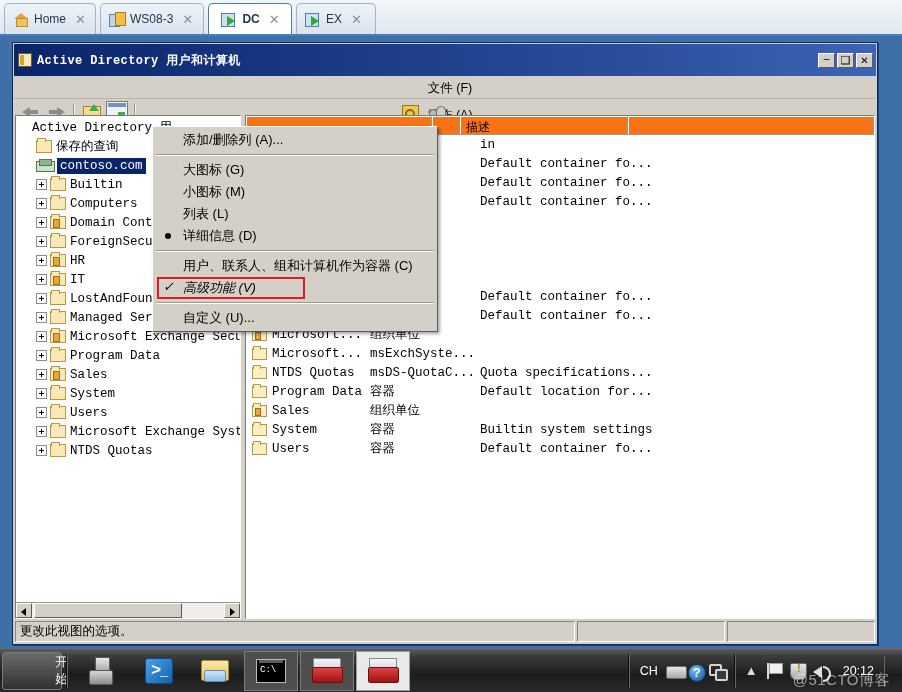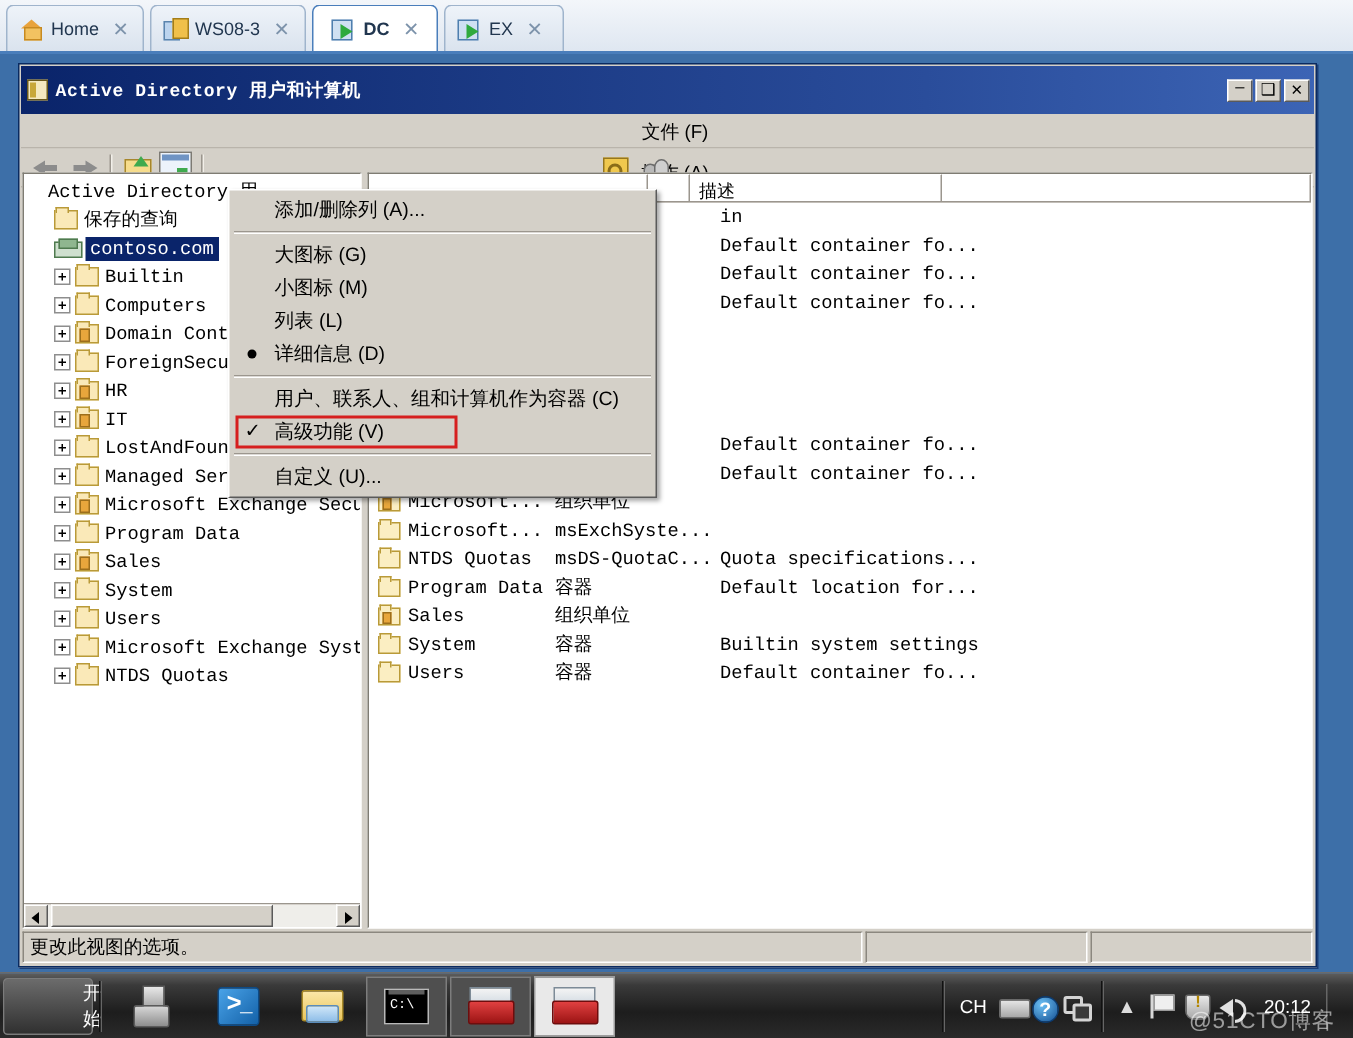--- a/index.html
+++ b/index.html
@@ -251,21 +251,21 @@
     position:absolute; left:2px; top:0; width:148px; height:15px; background:#d4d0c8;
     border: 1px solid; border-color: #ffffff #5a5a5a #5a5a5a #ffffff; cursor: pointer;
   }
 
   
   .lv-header {
     height: 19px; display: flex; background: #d4d0c8;
     border-bottom: 1px solid #9b968e;
   }
   .lvh-cell {
-    background: #ffffff; font-size: 12px; color: #000;
+    background: #f97316; font-size: 12px; color: #000;
     border-right: 1px solid #9b968e;
     border-top: 1px solid #ffffff; border-left: 1px solid #ffffff;
     padding: 2px 5px; white-space: nowrap; overflow: hidden; cursor: pointer;
     font-family: Liberation Serif, serif;
   }
   .lv-body { position: relative; font-family: "Liberation Mono", monospace; font-size: 12.5px; }
   .lvrow { height: 19px; display: flex; align-items: center; white-space: nowrap; }
   .lvc-name { width: 118px; display: flex; align-items: center; padding-left: 6px; flex: 0 0 124px; }
   .lvc-type { width: 110px; flex: 0 0 110px; }
   .lvc-desc { flex: 1; }
@@ -769,21 +769,21 @@
 
     <div class="dropdown">
       <div class="dd-item">添加/删除列 (A)...</div>
       <div class="dd-sep"></div>
       <div class="dd-item">大图标 (G)</div>
       <div class="dd-item">小图标 (M)</div>
       <div class="dd-item">列表 (L)</div>
       <div class="dd-item dd-bullet">详细信息 (D)</div>
       <div class="dd-sep"></div>
       <div class="dd-item">用户、联系人、组和计算机作为容器 (C)</div>
-      <div style="position:relative;">
+      <div style="position:relative;font-style:italic;">
         <div class="dd-item dd-check">高级功能 (V)</div>
         <div class="dd-highlight"></div>
       </div>
       <div class="dd-sep"></div>
       <div class="dd-item">自定义 (U)...</div>
     </div>
 
     <div class="taskbar">
       <div class="startbtn">
         <span class="winlogo"></span>

